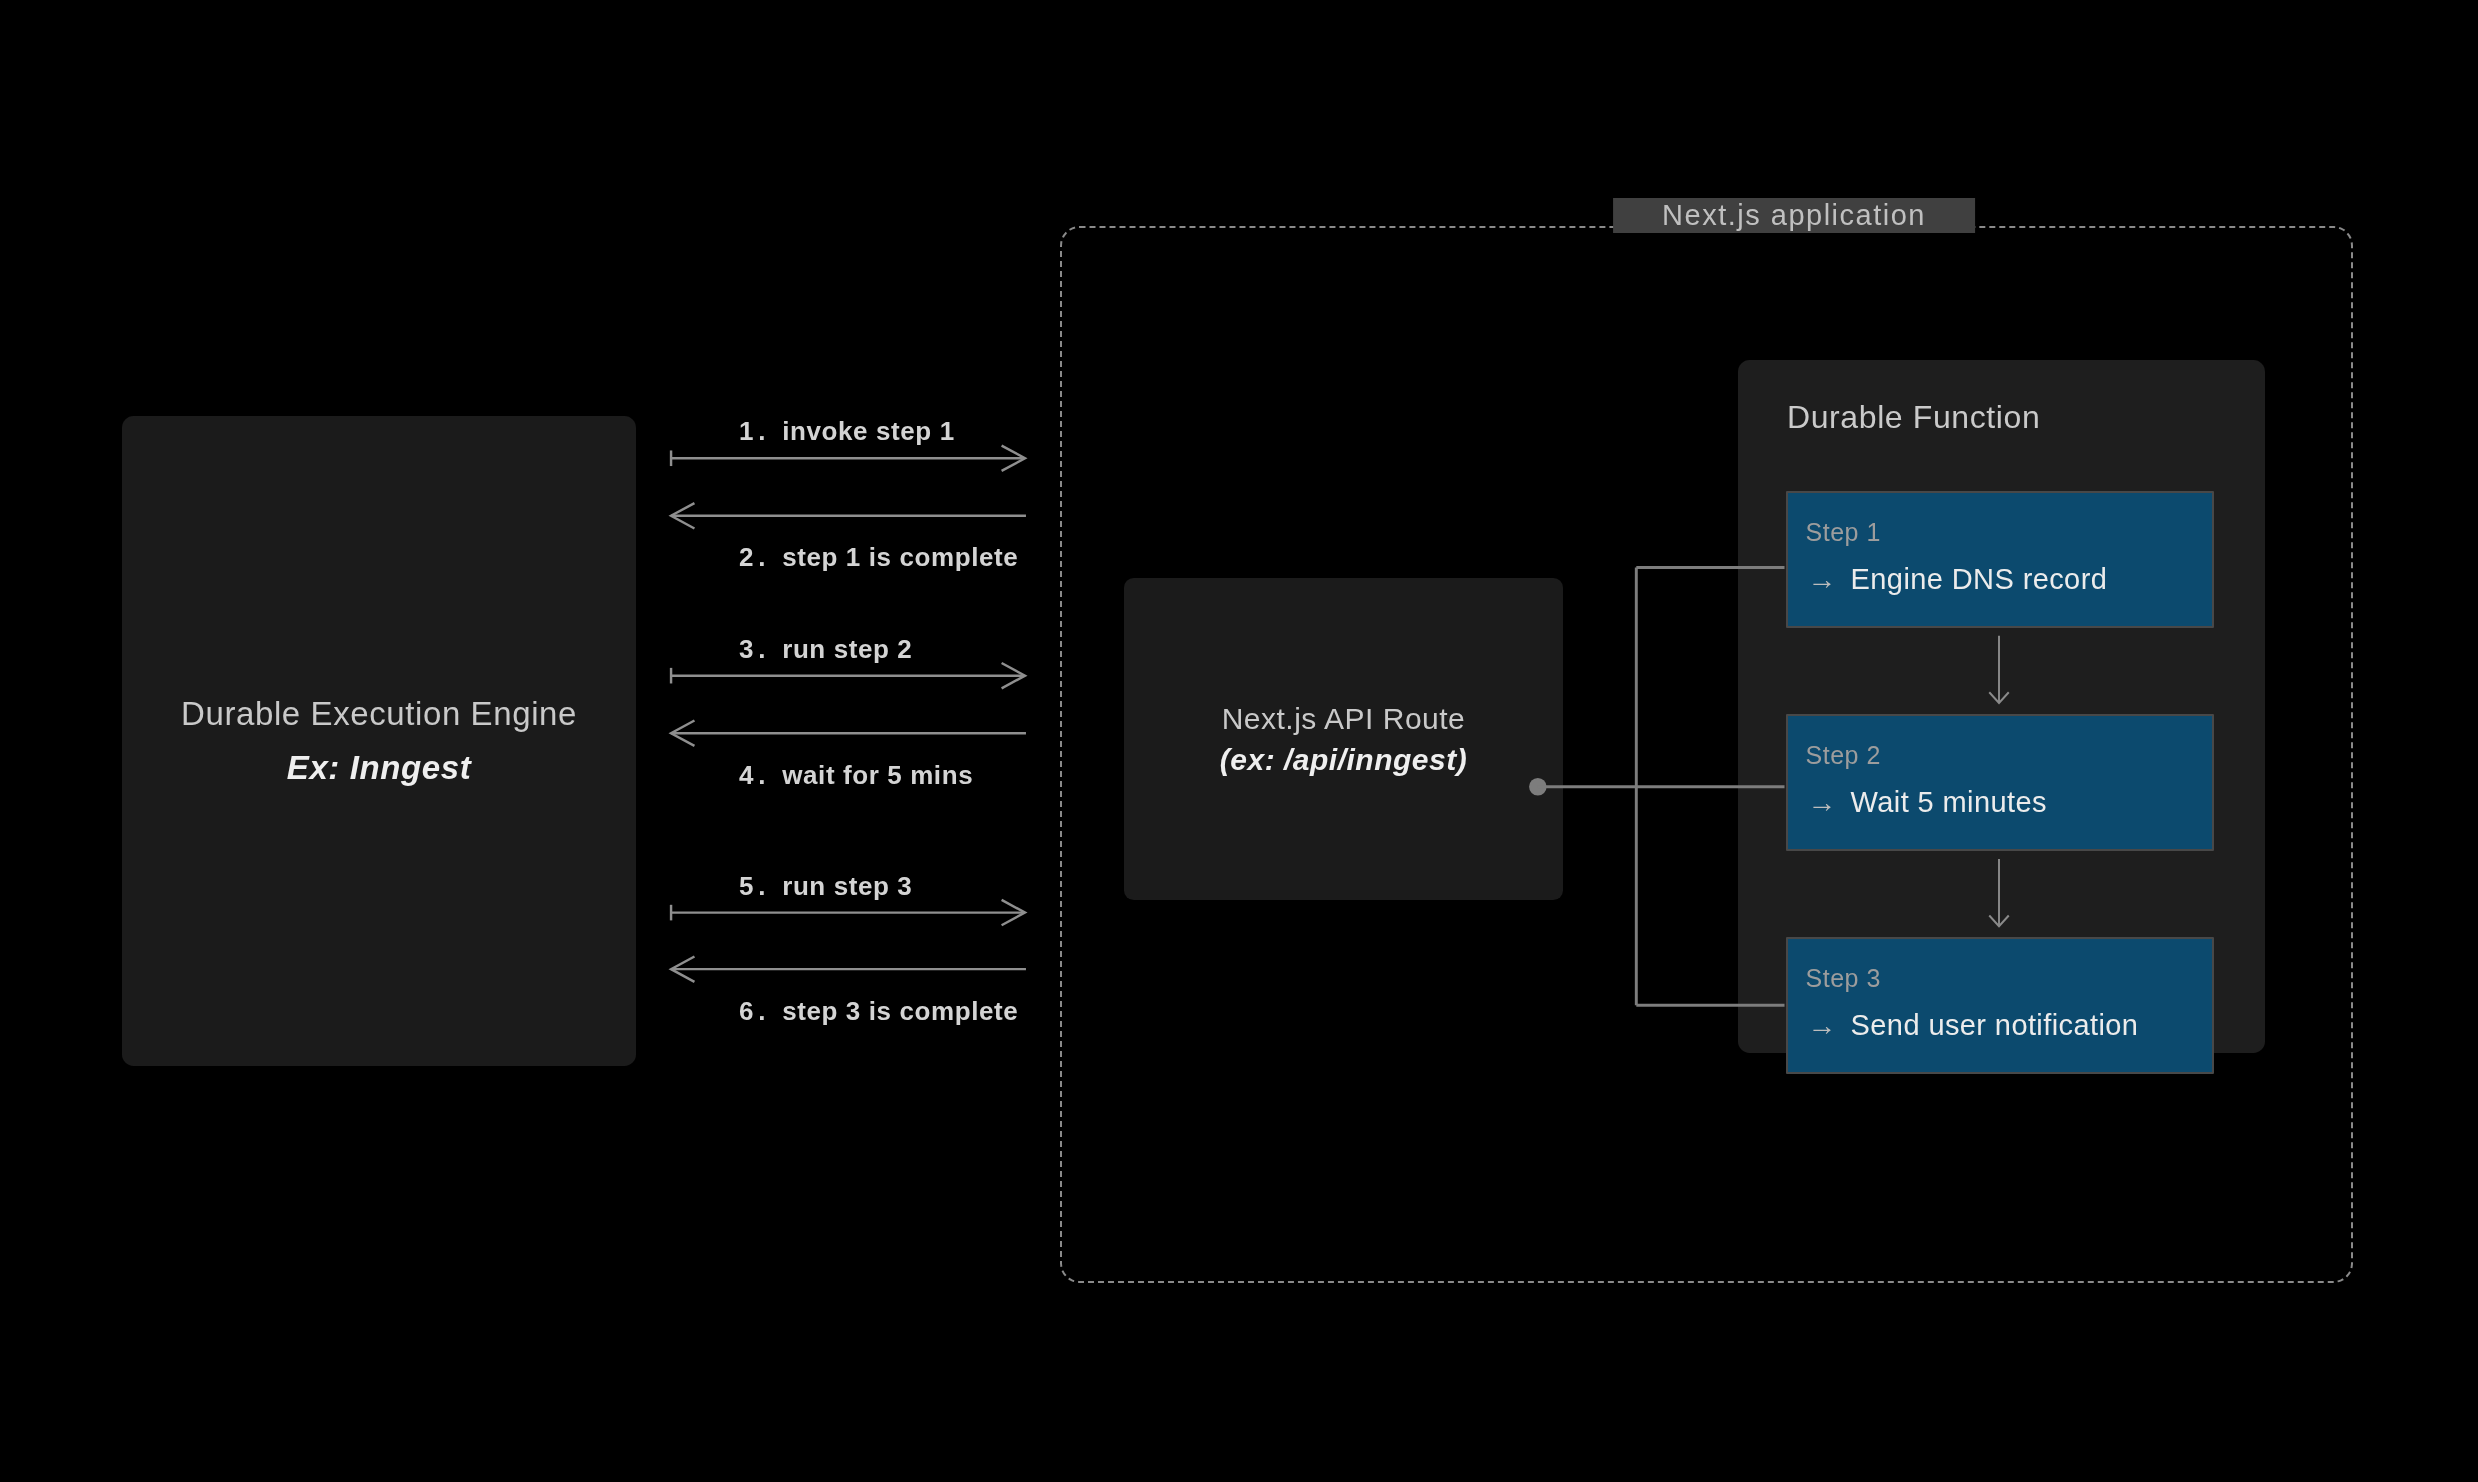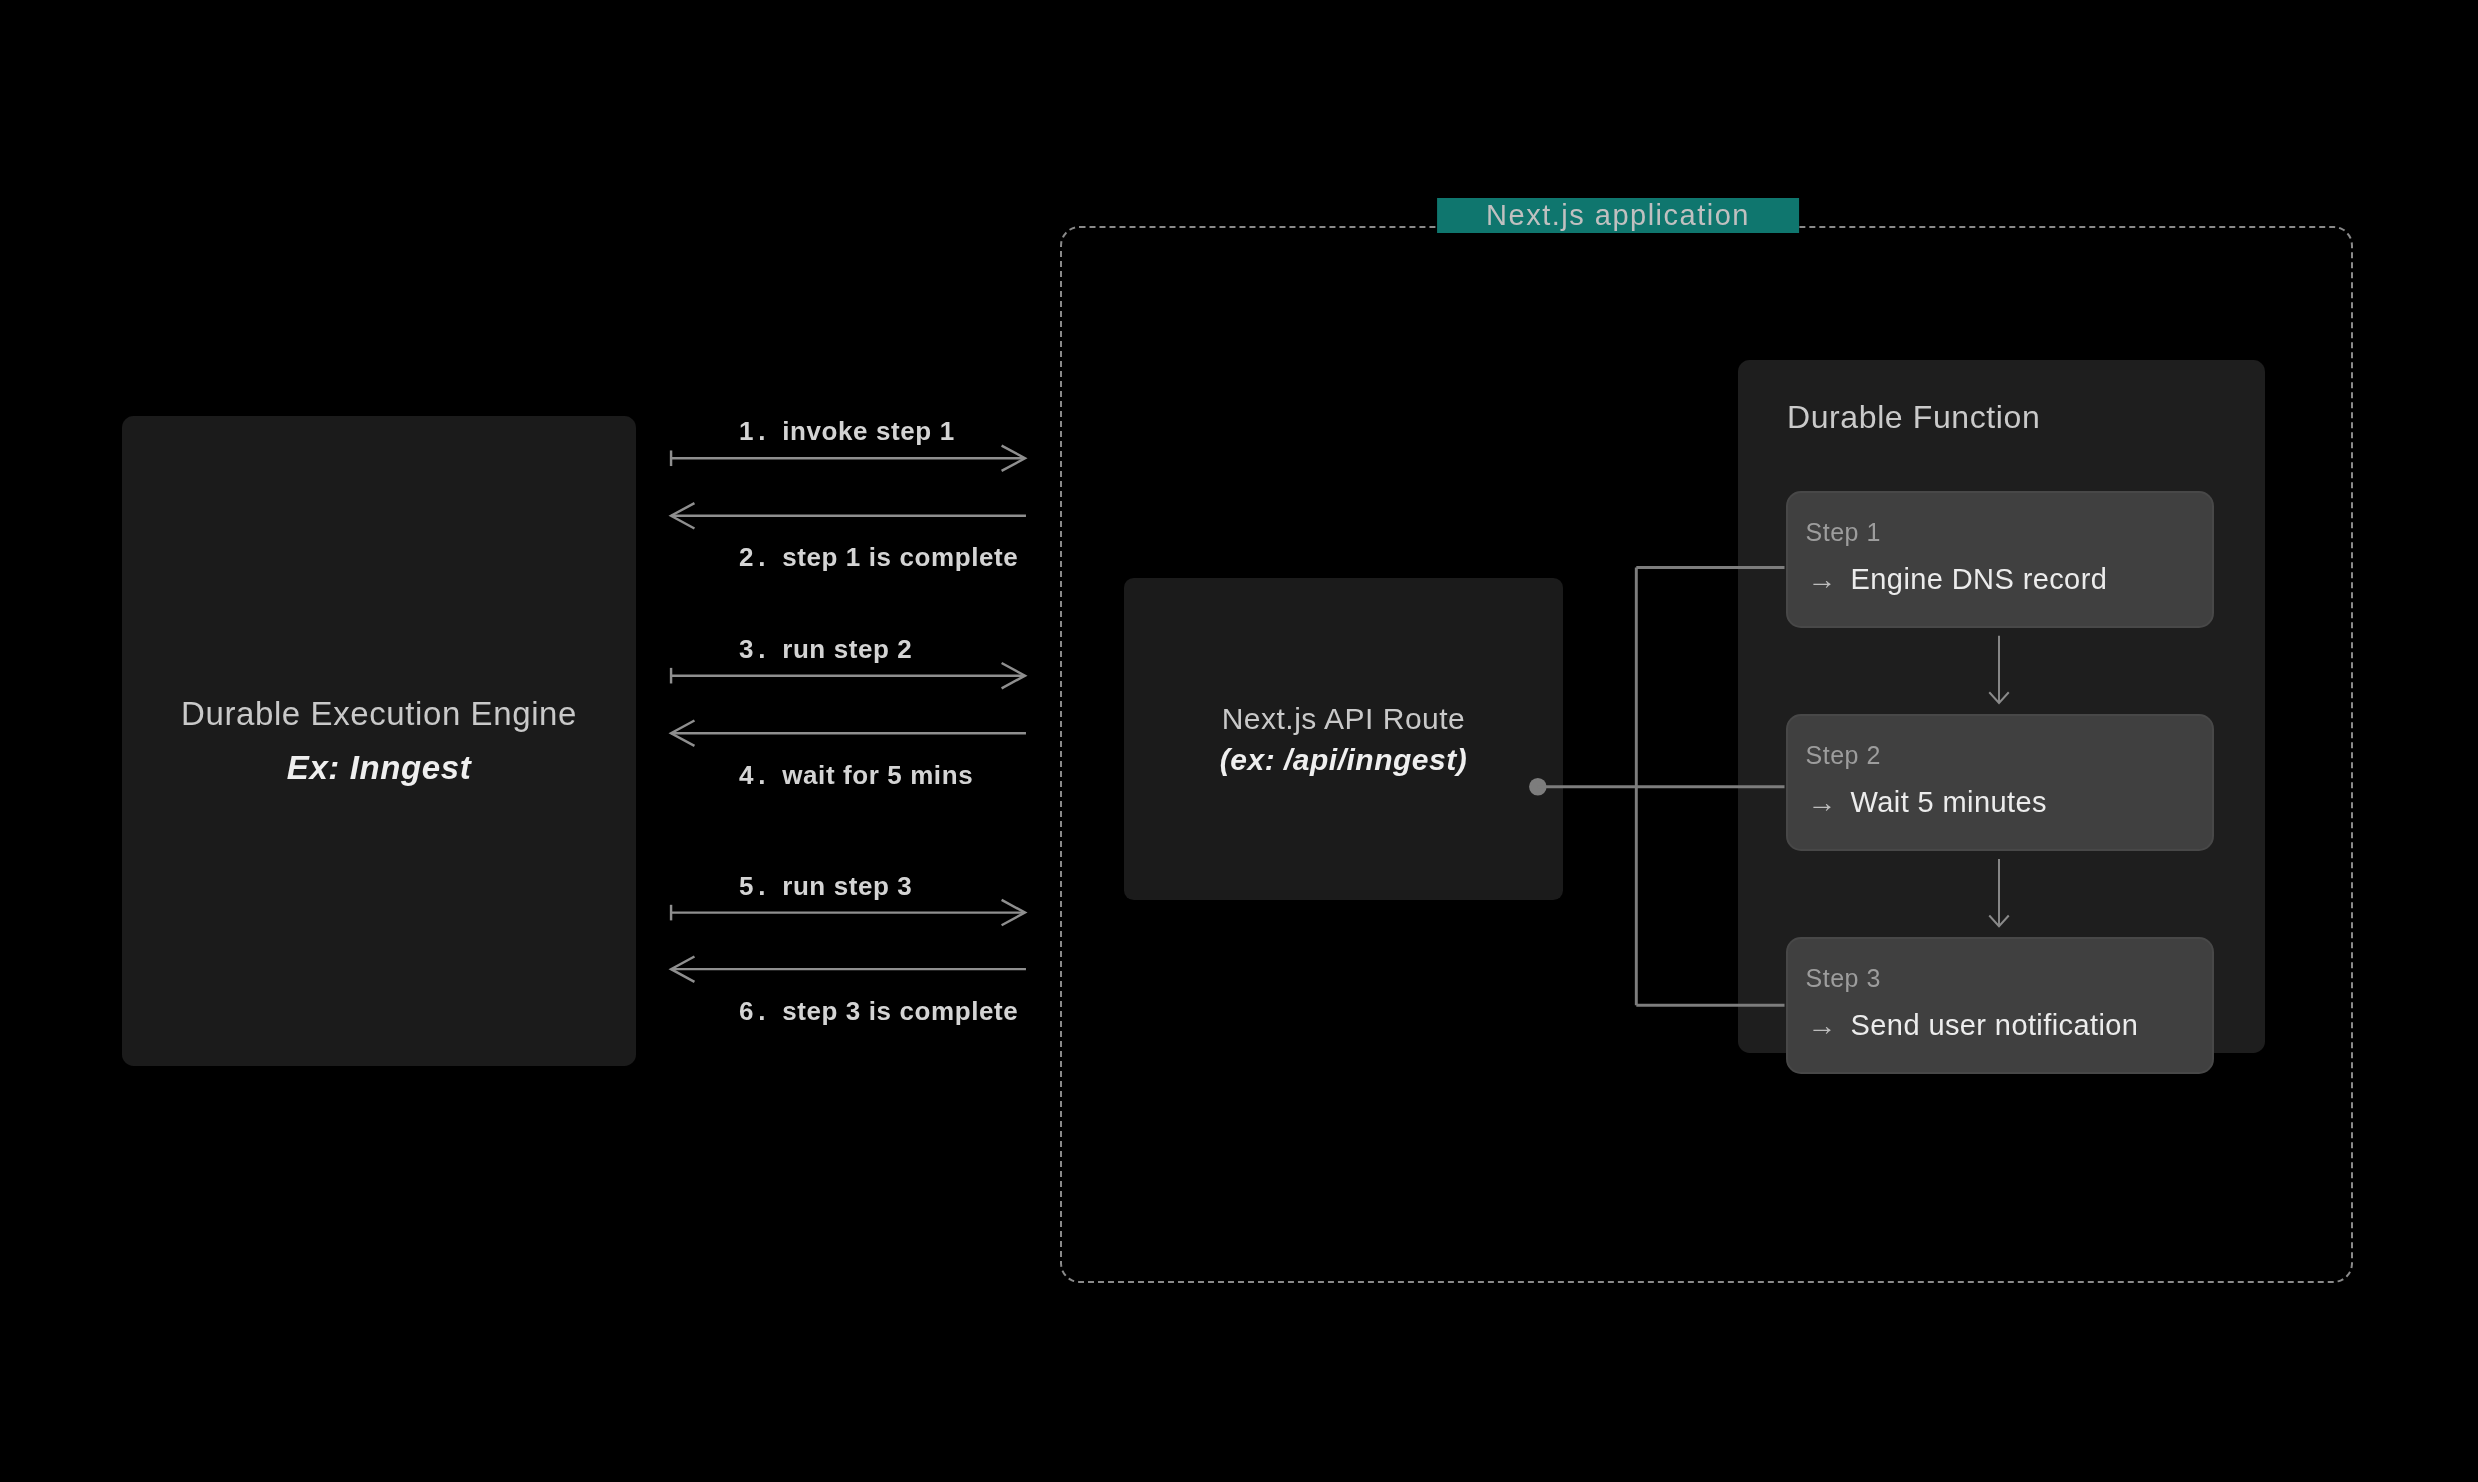--- a/index.html
+++ b/index.html
@@ -31,22 +31,22 @@
   }
   .msg-label .num { letter-spacing:4.9px; margin-right:11.7px; }
 
   
   .nextjs-container {
     left:1060px; top:226px; width:1293px; height:1057px;
     border:2px dashed #8a8a8a; border-radius:19.5px;
     background:transparent;
   }
   .nextjs-label {
-    left:1618px; top:198px; transform:translateX(-50%);
-    background:#0f766e; padding:0 49px;
+    left:1794px; top:198px; transform:translateX(-50%);
+    background:#404040; padding:0 49px;
     font-size:29px; line-height:35px; color:#c0c0c0; letter-spacing:1.5px;
     white-space:nowrap; z-index:3;
   }
 
   
   .api-box {
     left:1124px; top:578px; width:439px; height:322px;
     background:#1b1b1b; border-radius:9.8px;
     display:flex; flex-direction:column; align-items:center; justify-content:center;
     gap:7px; text-align:center; z-index:1;
@@ -58,21 +58,21 @@
   .function-box {
     left:1738px; top:360px; width:527px; height:693px;
     background:#1e1e1e; border-radius:11.7px; z-index:1;
   }
   .function-title {
     position:absolute; left:49px; top:39px;
     font-size:32px; color:#cacaca; letter-spacing:0.6px;
   }
   .step-card {
     position:absolute; left:48px; width:428px; height:137px;
-    background:#404040; border:2px solid #484848; border-radius:15px;
+    background:#0c4a6e; border:2px solid #484848; border-radius:1px;
     padding-left:20px;
   }
   .step-card.s1 { top:131px; }
   .step-card.s2 { top:354px; }
   .step-card.s3 { top:577px; }
   .step-label {
     position:absolute; left:17.6px; top:25px;
     font-size:25px; color:#9d9d9d; letter-spacing:0.5px;
   }
   .step-action {

